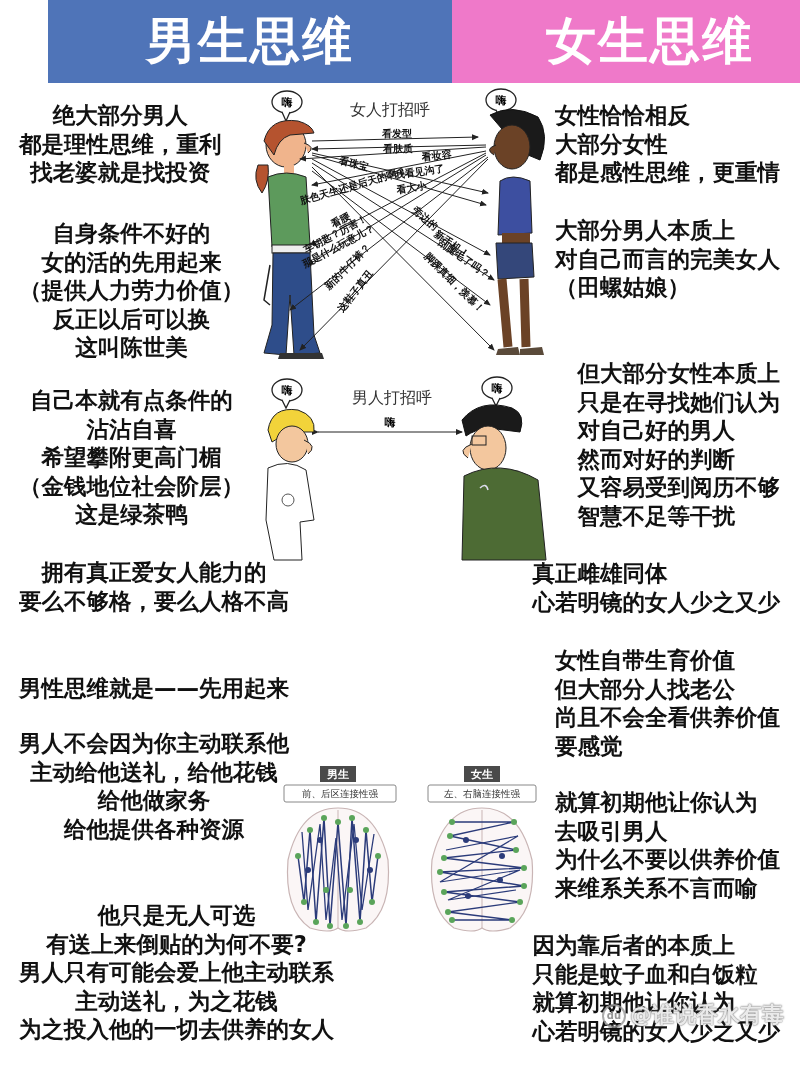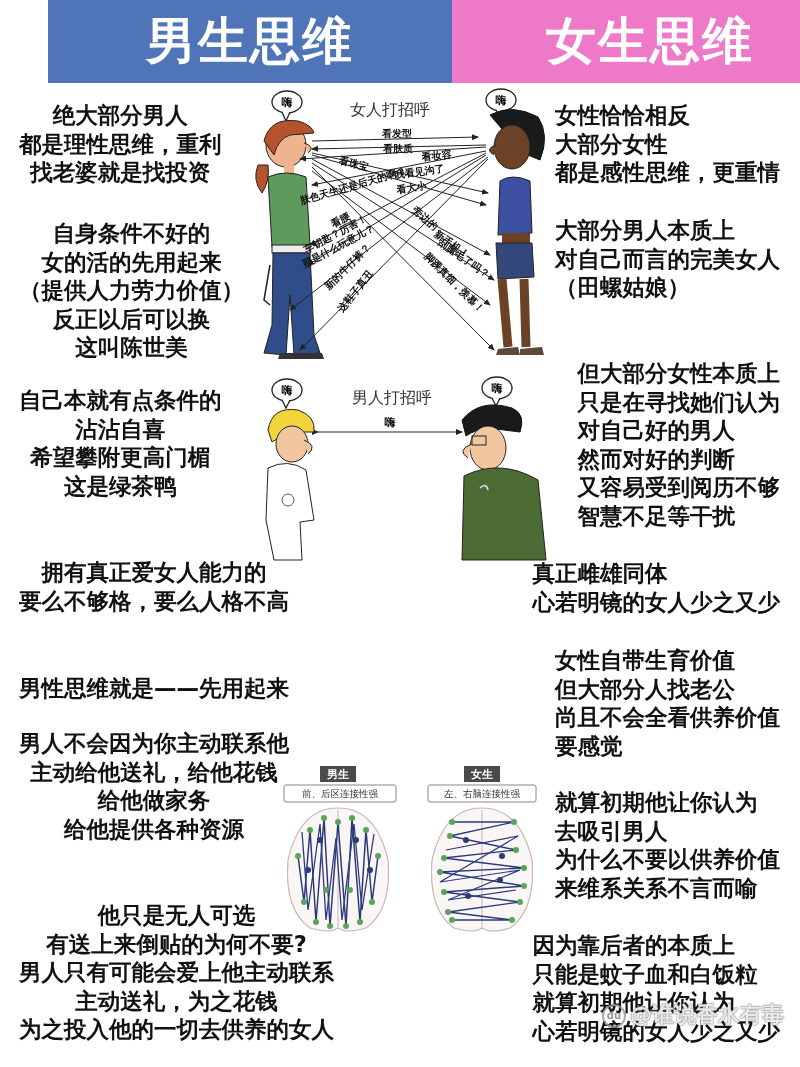--- a/index.html
+++ b/index.html
@@ -42,20 +42,21 @@
   <span class="line">自身条件不好的</span>
   <span class="line">女的活的先用起来</span>
   <span class="line">（提供人力劳力价值）</span>
   <span class="line">反正以后可以换</span>
   <span class="line">这叫陈世美</span>
 </div>
 <div class="block left" style="top:386px">
   <span class="line">自己本就有点条件的</span>
   <span class="line">沾沾自喜</span>
   <span class="line">希望攀附更高门楣</span>
+  <span class="line">（金钱地位社会阶层）</span>
   <span class="line">这是绿茶鸭</span>
 </div>
 <div class="block left" style="top:558px">
   <span class="line">拥有真正爱女人能力的</span>
   <span class="line">要么不够格，要么人格不高</span>
 </div>
 <div class="block left" style="top:674px">
   <span class="line">男性思维就是——先用起来</span>
 </div>
 <div class="block left" style="top:729px">

